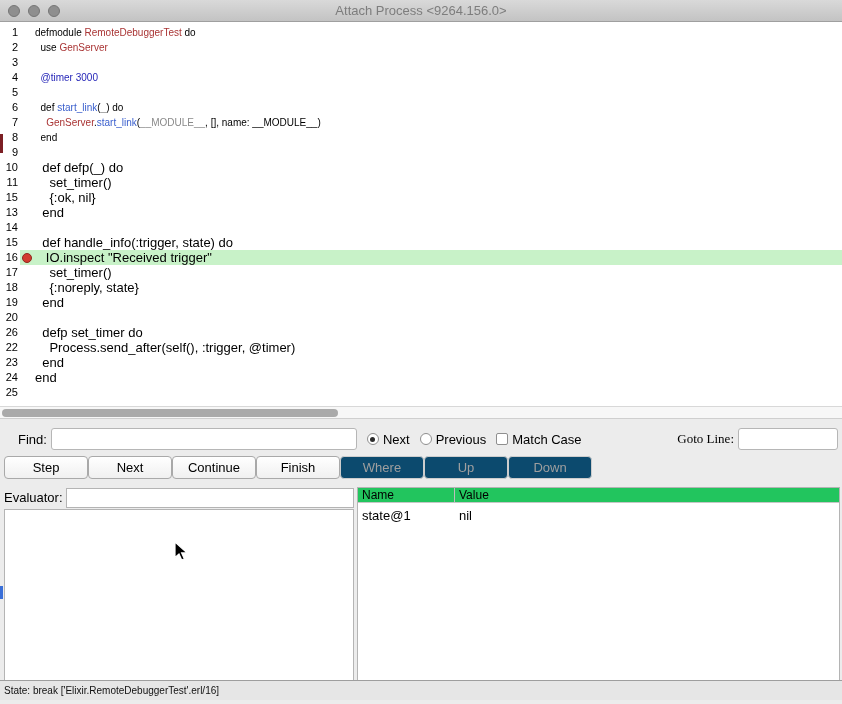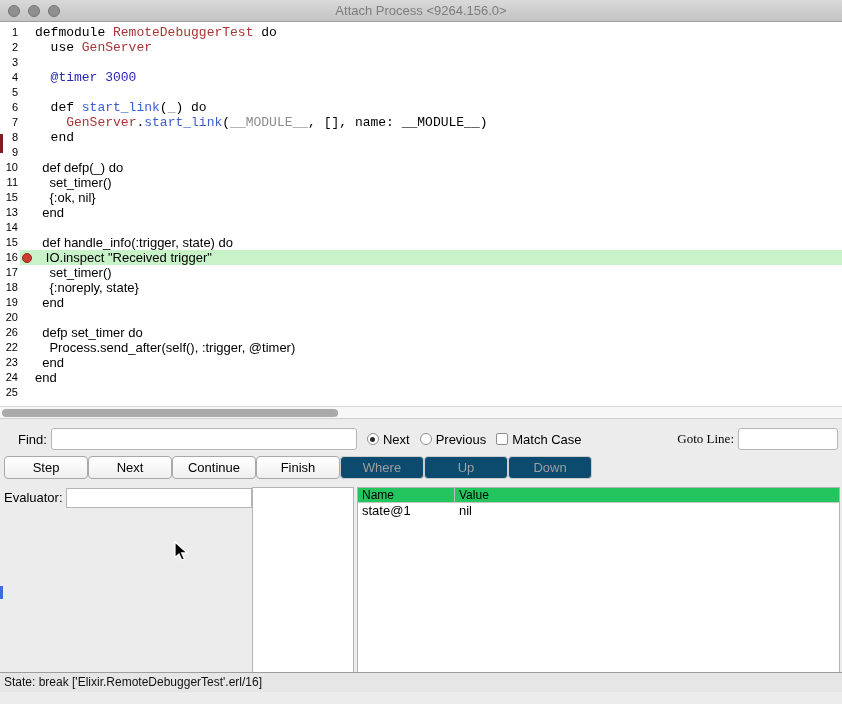--- a/index.html
+++ b/index.html
@@ -17,21 +17,21 @@
   
   .code-area{height:384px;background:#ffffff;padding-top:3px;overflow:hidden;position:relative;}
   .code-line{display:flex;height:15px;line-height:15px;}
   .lnum{width:20px;text-align:right;padding-right:2px;font-size:11px;color:#000;flex:0 0 auto;
         font-family:"Liberation Sans",sans-serif;}
   .rest{flex:1;display:flex;align-items:center;}
   .code-line.hl .rest{background:#c8f2c8;}
   .gmark{width:15px;flex:0 0 auto;display:inline-flex;align-items:center;}
   .bp{width:10px;height:10px;border-radius:50%;background:#d23b2f;border:1px solid #8f2a1f;margin-left:2px;}
   .ctext{white-space:pre;}
-  .code-line.mono .ctext{font-family:Liberation Mono, monospace;font-size:13px;}
+  .code-line.mono .ctext{font-family:Liberation Sans, sans-serif;font-size:10px;}
   .code-line.sans .ctext{font-family:"Liberation Sans",sans-serif;font-size:13px;}
   .c-plain{color:#000000;}
   .c-red{color:#a93434;}
   .c-blue{color:#2626b8;}
   .c-fn{color:#3a5fcd;}
   .c-gray{color:#8a8a8a;}
   .edge-red{position:absolute;left:0;top:112px;width:3px;height:19px;background:#7c1f24;}
 
   
   .hscroll{height:13px;background:#f7f7f7;border-top:1px solid #d8d8d8;border-bottom:1px solid #cfcfcf;position:relative;}
@@ -52,39 +52,39 @@
               font-size:13px;padding:0 4px;outline:none;font-family:"Liberation Sans",sans-serif;}
 
   
   .button-row{margin:5px 0 0 4px;display:flex;}
   .dbtn{width:84px;height:23px;border:1px solid #a9a9a9;border-radius:4px;background:linear-gradient(#ffffff,#f0f0f0);
         font-size:13px;color:#000;font-family:"Liberation Sans",sans-serif;margin-right:0;}
   .dbtn.disabled{background:#0c4a6e;border-color:#cdcdcd;color:#9f9f9f;}
 
   
   .bottom{margin:8px 2px 0 4px;display:flex;height:197px;}
-  .left-col{width:350px;display:flex;flex-direction:row;margin-right:3px;}
+  .left-col{width:350px;display:flex;flex-direction:column;margin-right:3px;}
   .eval-row{display:flex;align-items:center;height:21px;margin-bottom:1px;font-size:13px;}
   .eval-label{width:62px;}
   .eval-input{flex:1;height:20px;border:1px solid #b4b4b4;background:#fff;font-size:13px;padding:0 4px;outline:none;
               font-family:"Liberation Sans",sans-serif;}
   .output-box{flex:1;background:#fff;border:1px solid #b4b4b4;}
   .right-col{flex:1;border:1px solid #b4b4b4;background:#fff;display:flex;flex-direction:column;}
   .vhead{display:flex;height:15px;background:#22c55e;border-bottom:1px solid #c6c6c6;font-size:12px;line-height:14px;color:#000;}
   .vhcell{padding-left:4px;}
   .vhcell.name{width:97px;border-right:1px solid #bdbdbd;}
   .vhcell.value{flex:1;}
-  .vrow{display:flex;font-size:13px;height:20px;align-items:flex-start;}
+  .vrow{display:flex;font-size:13px;height:20px;align-items:flex-end;}
   .vcell{padding-left:4px;}
   .vcell.name{width:97px;}
   .vcell.value{flex:1;}
 
   
-  .statusbar{position:absolute;left:0;right:0;bottom:12px;height:20px;background:#e6e6e6;border-top:1px solid #9e9e9e;
-             font-size:12px;line-height:19px;padding-left:4px;color:#111;}
+  .statusbar{position:absolute;left:0;right:0;bottom:4px;height:20px;background:#e6e6e6;border-top:1px solid #9e9e9e;
+             font-size:10px;line-height:19px;padding-left:4px;color:#111;}
 
   .edge-blue{position:absolute;left:0;top:586px;width:3px;height:13px;background:#3a6fd8;}
   .cursor{position:absolute;left:174px;top:541px;pointer-events:none;}
 </style>
 </head>
 <body>
 
 <div class="window">
 
   <div class="titlebar">

